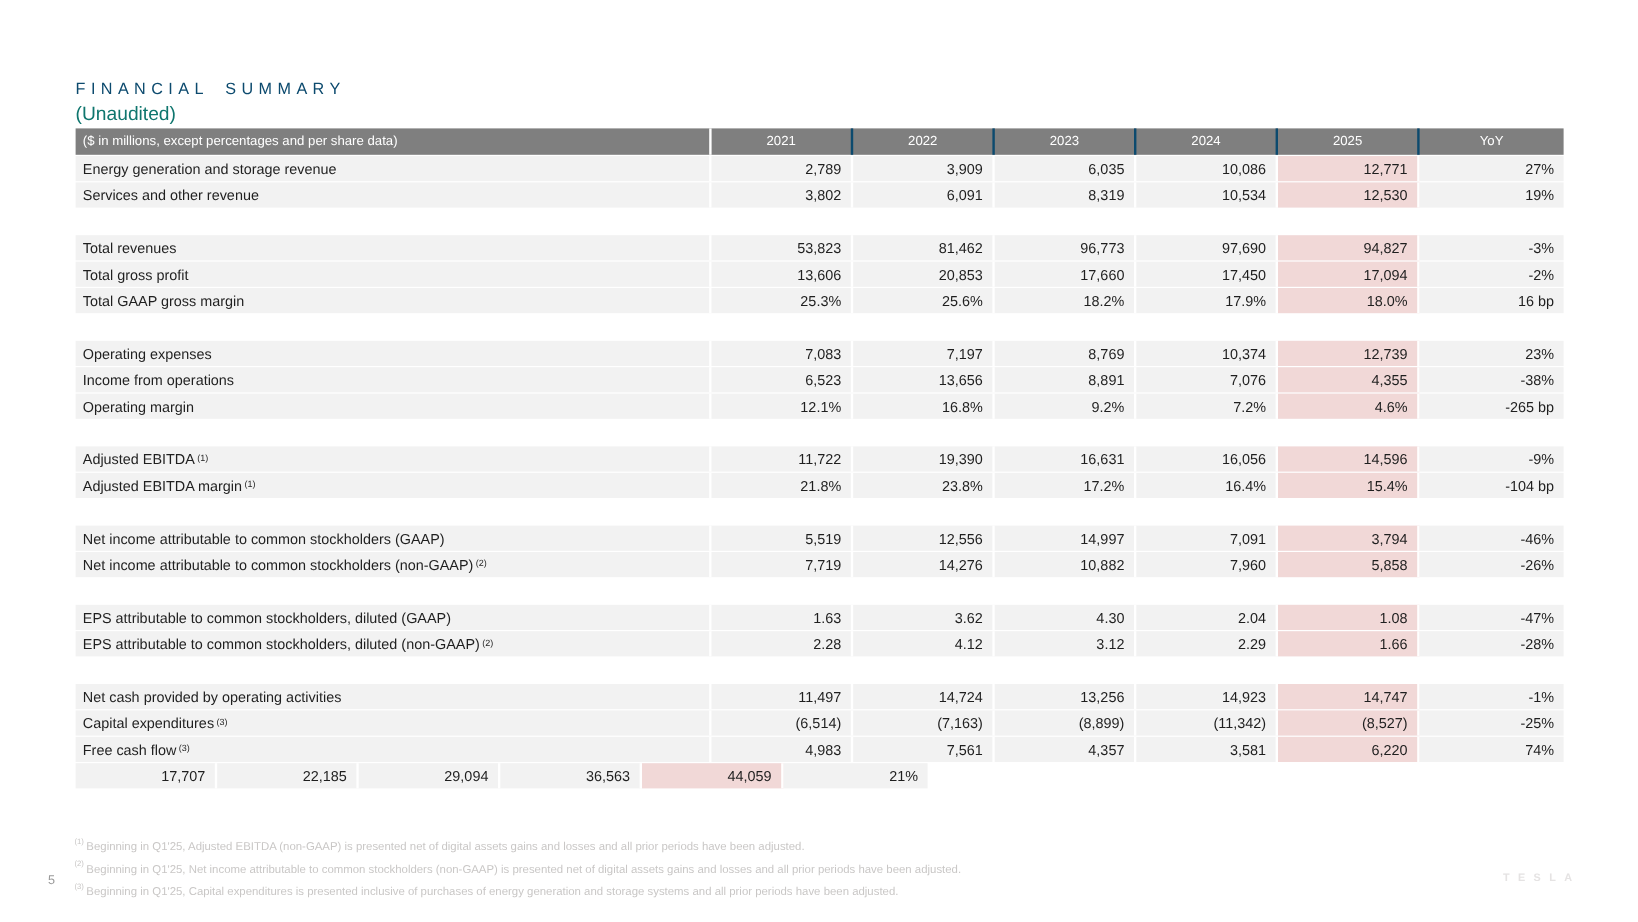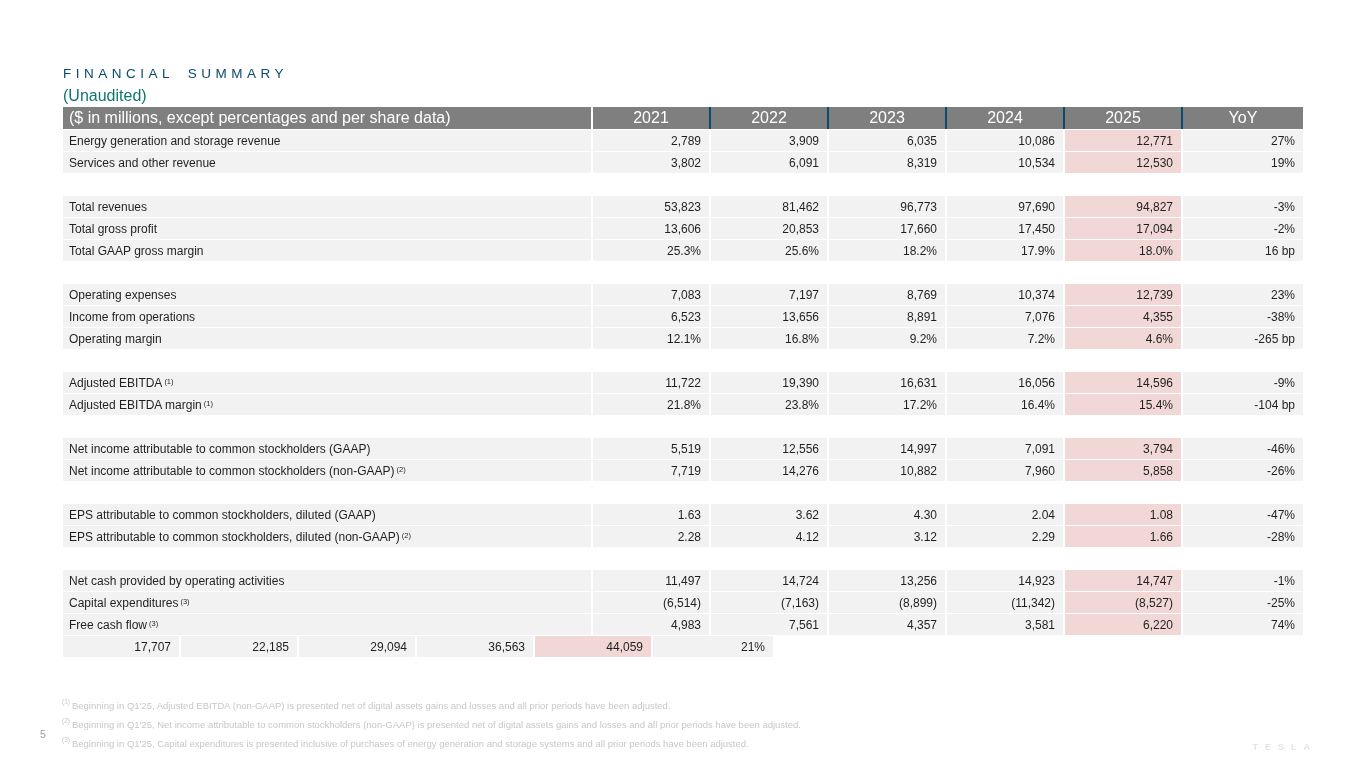--- a/index.html
+++ b/index.html
@@ -15,21 +15,21 @@
   }
   .subtitle {
     position: absolute; left: 63px; top: 87px;
     font-size: 16px; color: #0f766e;
   }
 
   .fintable { position: absolute; left: 63px; top: 107px; width: 1240px; }
 
   .thead {
     display: flex; height: 22px; background: #7f7f7f; color: #ffffff;
-    font-size: 16px; margin-bottom: 1px;
+    font-size: 11px; margin-bottom: 1px;
   }
   .th-label {
     width: 530px; display: flex; align-items: center;
     padding-left: 6px; border-right: 2px solid #ffffff;
   }
   .th-col {
     width: 118px; display: flex; align-items: center; justify-content: center;
     border-right: 2px solid #0c4a6e;
   }
   .th-col.yoy { width: 120px; border-right: none; }
@@ -52,21 +52,21 @@
   }
   .footnotes sup { font-size: 6.5px; margin-right: 2px; margin-left: 0; }
 
   .page-number {
     position: absolute; left: 40px; top: 728px;
     font-size: 10.5px; color: #9a9a9a;
   }
 
   .watermark {
     position: absolute; right: 48px; top: 726px;
-    font-size: 9px; letter-spacing: 7px; color: #e5e3e3; font-weight: 700; margin-top: 16px;
+    font-size: 9px; letter-spacing: 7px; color: #e5e3e3; font-weight: 700;
   }
 </style>
 </head>
 <body>
 
 <div class="slide">
 
   <div class="title">FINANCIAL SUMMARY</div>
   <div class="subtitle">(Unaudited)</div>
 

